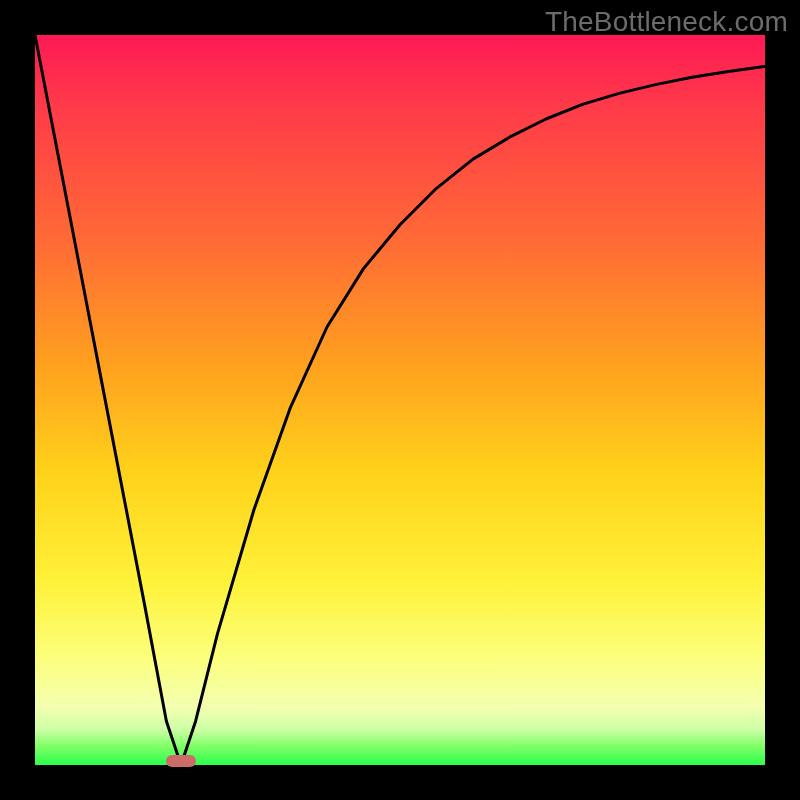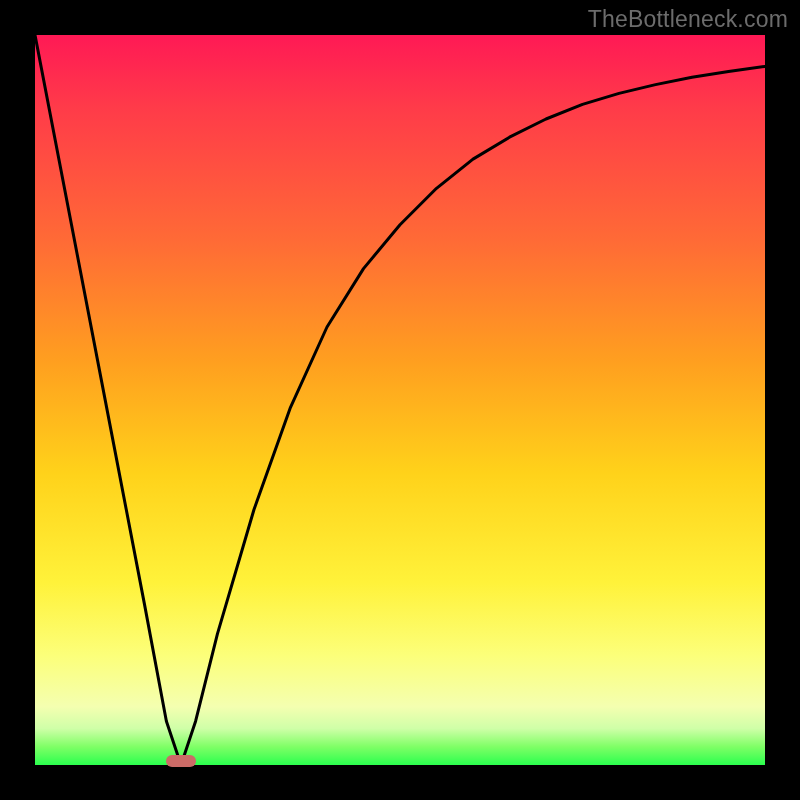--- a/index.html
+++ b/index.html
@@ -50,21 +50,21 @@
   .marker {
     position: absolute;
     background: #cc6b67;
     border-radius: 6px;
   }
   .watermark {
     position: absolute;
     top: 6px;
     right: 12px;
     color: #6c6c6c;
-    font-size: 23px;
+    font-size: 28px;
     font-weight: 500;
     letter-spacing: 0.2px;
     user-select: none;
   }
 </style>
 </head>
 <body>
 
 <div class="frame">
 

